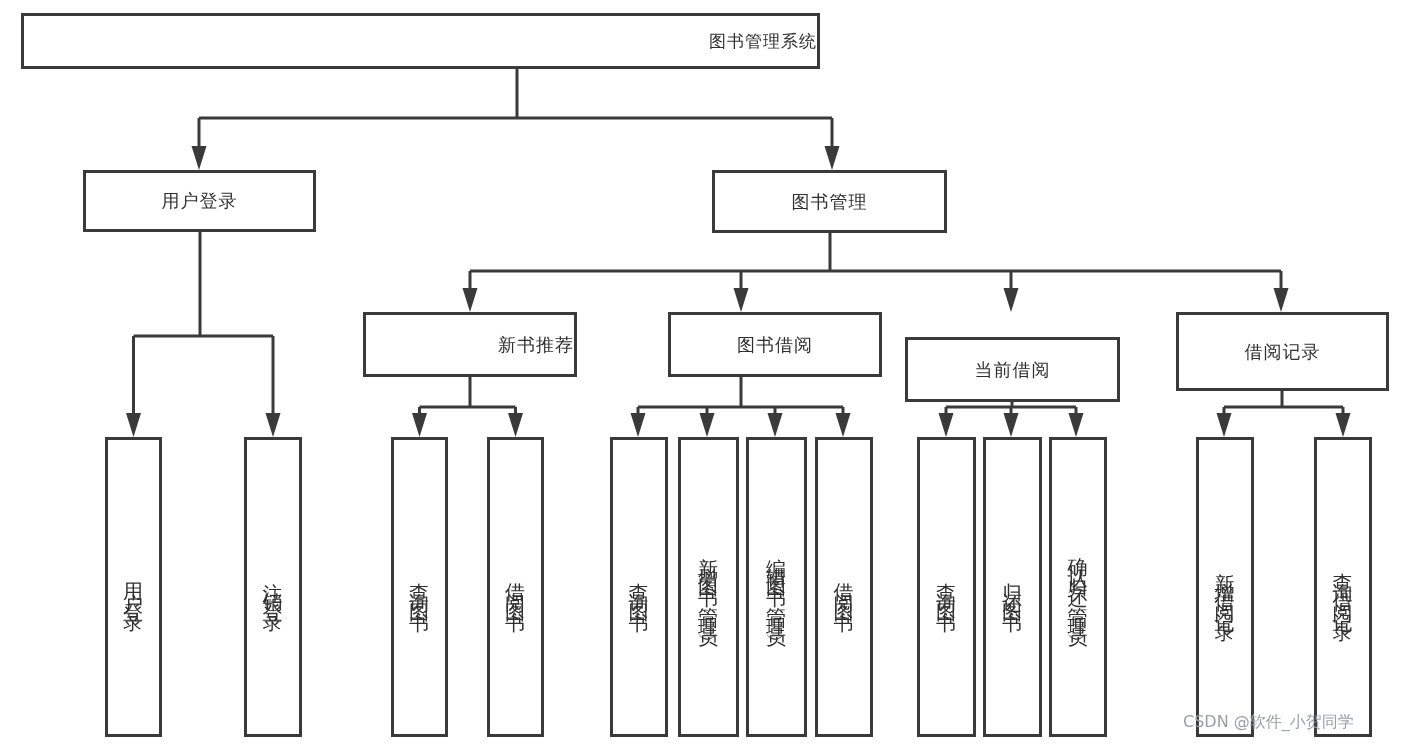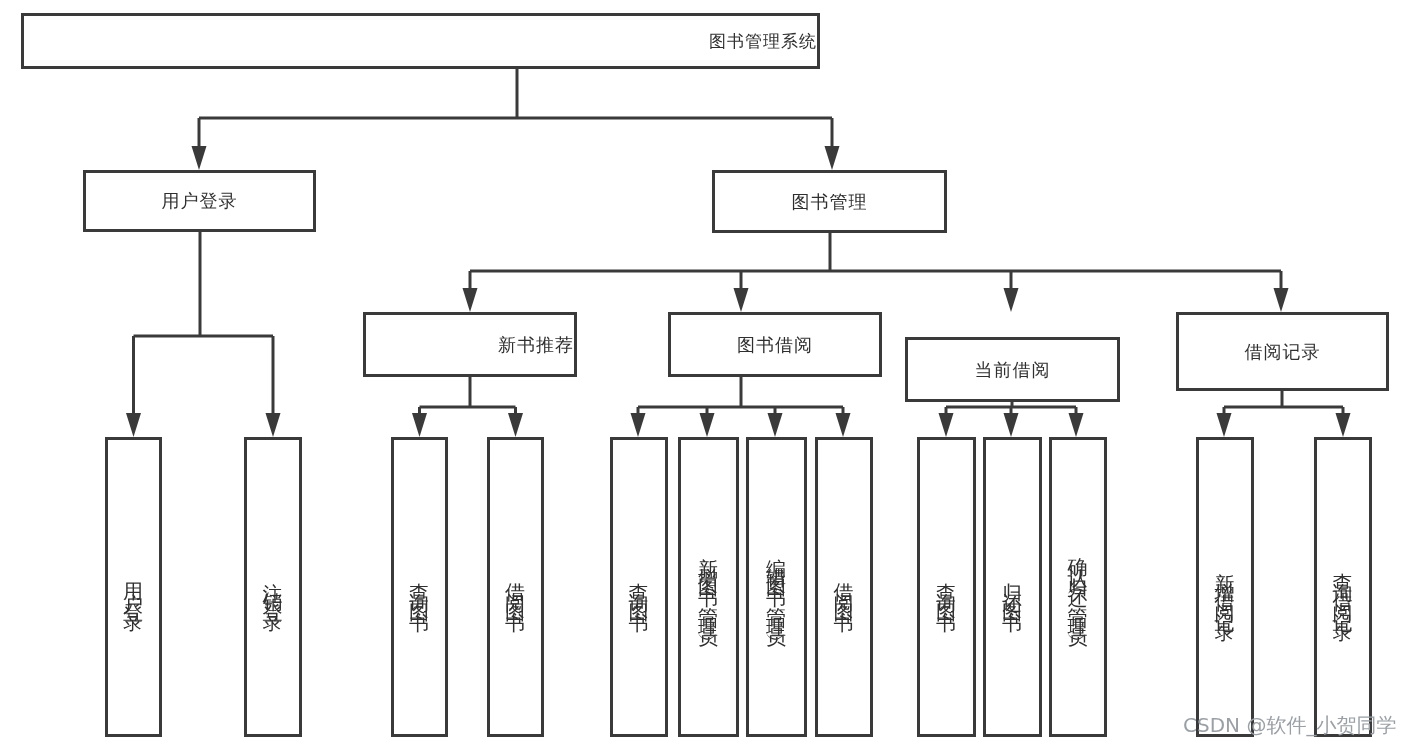--- a/index.html
+++ b/index.html
@@ -42,21 +42,21 @@
     font-size: 20px;
     letter-spacing: 10px;
     line-height: 1;
     white-space: nowrap;
   }
   .watermark {
     position: absolute;
     left: 1183px;
     top: 712px;
     z-index: 5;
-    font-size: 20px;
+    font-size: 16px;
     color: var(--wm, #9aa0a6);
     white-space: nowrap;
   }
 </style>
 </head>
 <body>
 
 <div class="canvas">
 
   <svg class="connectors" width="1405" height="747" viewBox="0 0 1405 747">

